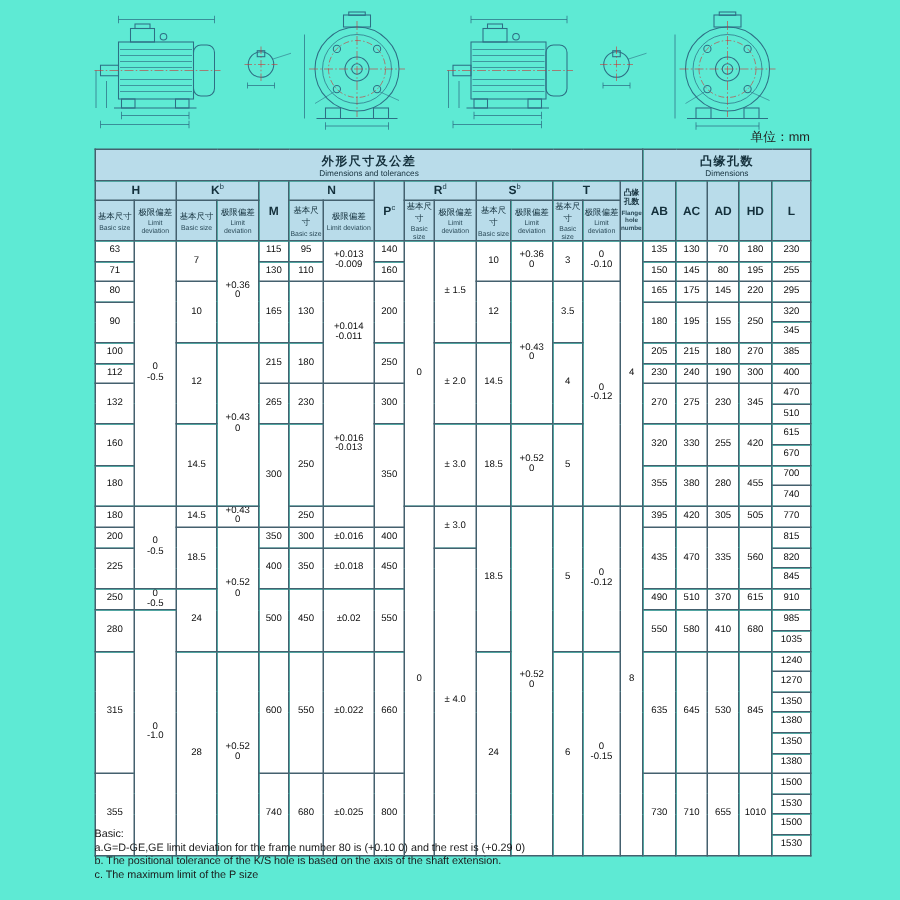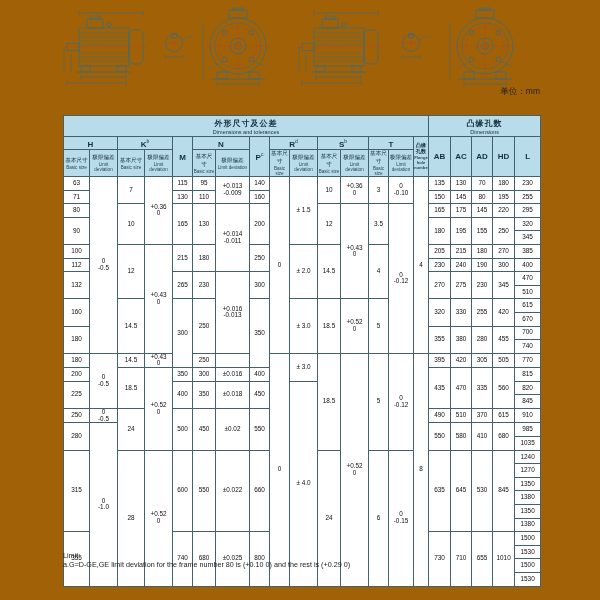--- a/index.html
+++ b/index.html
@@ -1,20 +1,20 @@
 <!DOCTYPE html>
 <html><head>
 <meta charset="utf-8">
 <style>
   html,body{margin:0;padding:0;background:#e8e8e8;}
-  .page{position:relative;width:600px;height:600px;background:#a16207;overflow:hidden;
+  .page{position:relative;width:600px;height:600px;background:#5eead4;overflow:hidden;
         font-family:"Liberation Sans","DejaVu Sans",sans-serif;color:#111;}
   .drawings{position:absolute;left:55px;top:6px;}
   .unit{position:absolute;top:86px;left:455px;width:85px;text-align:right;font-size:8.5px;color:#222;}
-  table.dim{position:absolute;left:63px;top:115px;width:477px;border-collapse:collapse;table-layout:fixed;}
+  table.dim{position:absolute;left:63px;top:99px;width:477px;border-collapse:collapse;table-layout:fixed;}
   table.dim th,table.dim td{border:0.6px solid #44606e;padding:0;text-align:center;vertical-align:middle;overflow:hidden;}
   thead th{background:#b9dcea;color:#14303c;font-weight:normal;}
   tr.hrowA th{height:20px;}
   tr.hrowA .zh{font-size:8px;font-weight:bold;letter-spacing:1px;}
   tr.hrowA .en{font-size:5.5px;}
   tr.hrowB th{font-size:8px;height:12px;font-weight:bold;}
   tr.hrowB sup{font-size:5px;font-weight:normal;}
   tr.hrowC th{height:16px;}
   .sub .zh{font-size:5.6px;}
   .sub .en{font-size:4.6px;color:#2a4a58;}
@@ -478,17 +478,19 @@
         <tr>
           <td>1500</td>
         </tr>
         <tr>
           <td>1530</td>
         </tr>
       </tbody>
   </table>
 
   <div class="notes">
-    <div>Limit:</div>
+    <div>Basic:</div>
     <div>a.G=D-GE,GE limit deviation for the frame number 80 is (+0.10  0) and the rest is (+0.29  0)</div>
+    <div>b. The positional tolerance of the K/S hole is based on the  axis of the shaft extension.</div>
+    <div>c. The maximum limit of the P size</div>
   </div>
 
 </div>
 
 </body></html>

